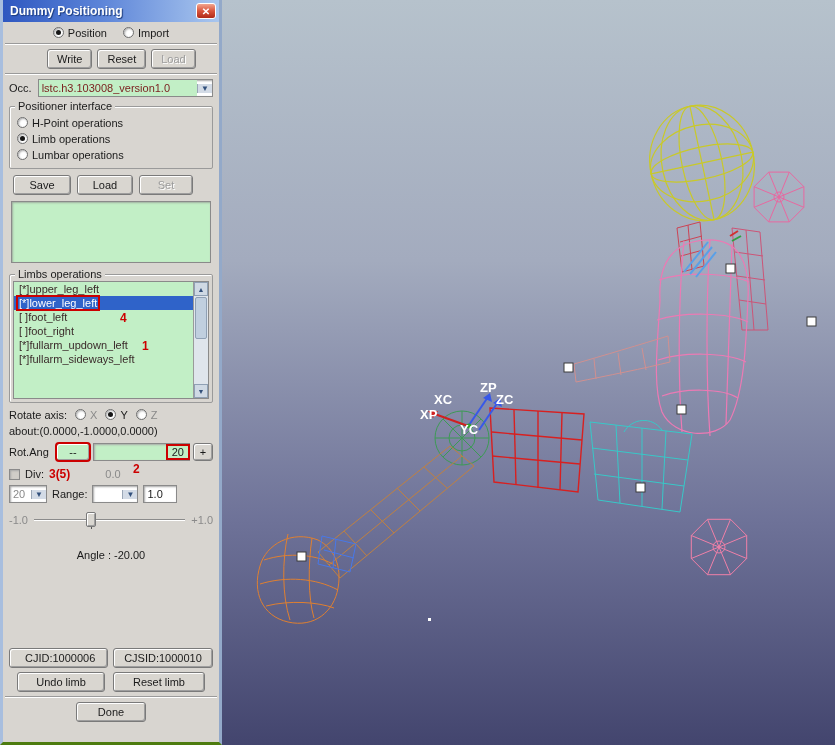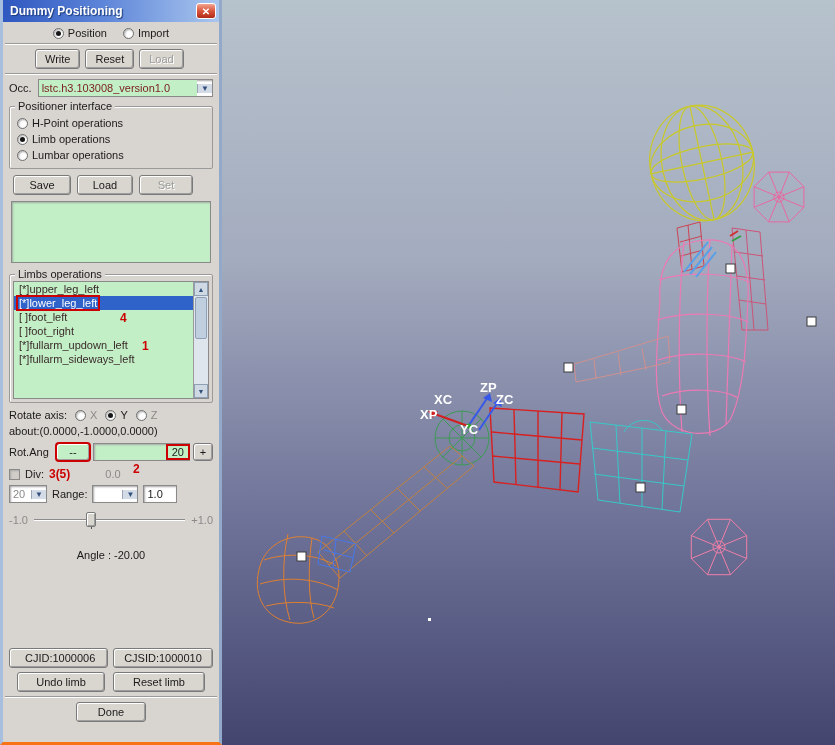--- a/index.html
+++ b/index.html
@@ -6,39 +6,39 @@
   html,body{width:835px;height:745px;overflow:hidden;font-family:"Liberation Sans",sans-serif;font-size:11px;color:#1a1a1a;background:#fff}
   .app{position:relative;width:835px;height:745px}
 
   
   .viewport{position:absolute;left:222px;top:0;width:613px;height:745px;
     background:linear-gradient(180deg,#b6c2cc 0%,#a3abbe 35%,#6e7298 70%,#43456e 100%)}
   .viewport svg{display:block}
 
   
   .dialog{position:absolute;left:0;top:0;width:222px;height:745px;background:#d8d5d0;
-    border-left:3px solid #a8bede;border-right:3px solid #93a9c9;border-bottom:3px solid #f97316;
+    border-left:3px solid #a8bede;border-right:3px solid #93a9c9;border-bottom:3px solid #4d7c0f;
     display:flex;flex-direction:column;overflow:hidden}
   .titlebar{height:22px;flex:0 0 22px;display:flex;align-items:center;padding:0 3px 0 7px;
     background:linear-gradient(to right,#2e57c0 0%,#5c84d8 45%,#a9c6ee 100%)}
   .titlebar .title{color:#fff;font-weight:bold;font-size:12px;flex:1;text-shadow:1px 1px 1px #1b3a7a}
   .closebtn{width:20px;height:16px;border-radius:3px;border:1px solid #fff;
     background:linear-gradient(#f2a58e 0%,#d9543c 50%,#b02a18 100%);
     color:#fff;font-size:10px;font-weight:bold;display:flex;align-items:center;justify-content:center;cursor:pointer}
   .sep{height:2px;margin:2px 2px;border-top:1px solid #9a9a9a;border-bottom:1px solid #fff}
   .row{display:flex;align-items:center;padding:2px 6px;position:relative}
 
   .btn{background:#d9d6d0;border:1px solid #7a7a7a;border-radius:3px;
     box-shadow:inset 1px 1px 0 #ffffff,inset -1px -1px 0 #9e9e9e;
     padding:3px 9px;font-size:11px;color:#1a1a1a;text-align:center;cursor:pointer;white-space:nowrap}
   .btn.disabled{color:#9b9b9b;text-shadow:1px 1px 0 #fff}
   .field{border:1px solid #8a8a8a;box-shadow:inset 1px 1px 2px #a8a8a8;background:#fff;padding:2px 3px}
   .green{background:#c2efc6}
 
-  .radio{display:inline-flex;align-items:center;gap:4px;cursor:pointer}
+  .radio{display:inline-flex;gap:4px;cursor:pointer}
   .rdot{width:11px;height:11px;border-radius:50%;background:#fff;border:1px solid #6d6d6d;
     box-shadow:inset 1px 1px 2px #b0b0b0;position:relative;flex:0 0 11px}
   .checked .rdot::after{content:"";position:absolute;left:2px;top:2px;width:5px;height:5px;border-radius:50%;background:#161616}
   .graytxt{color:#8a8a8a}
 
   .groupbox{border:1px solid #9a9a9a;box-shadow:1px 1px 0 #fff inset;border-radius:2px;
     margin:7px 6px 4px;position:relative;padding:8px 5px 5px}
   .legend{position:absolute;top:-7px;left:5px;background:#d8d5d0;padding:0 3px}
 
   .memo{height:62px;margin:4px 8px;border:1px solid #8a8a8a;box-shadow:inset 1px 1px 2px #9fae9f;background:#c2efc6}
@@ -254,21 +254,21 @@
         <span class="rdot"></span>
         <span>Position</span>
       </label>
       <label class="radio">
         <span class="rdot"></span>
         <span>Import</span>
       </label>
     </div>
     <div class="sep"></div>
 
-    <div class="row" style="gap:5px;padding-left:32px">
+    <div class="row" style="gap:5px;padding-left:44px">
       <button class="btn">Write</button>
       <button class="btn">Reset</button>
       <button class="btn disabled">Load</button>
     </div>
     <div class="sep"></div>
 
     <div class="row" style="gap:6px">
       <span>Occ.</span>
       <span class="combo green" style="flex:1">
         <span class="cval green" style="color:#7a1d1d">lstc.h3.103008_version1.0</span>

